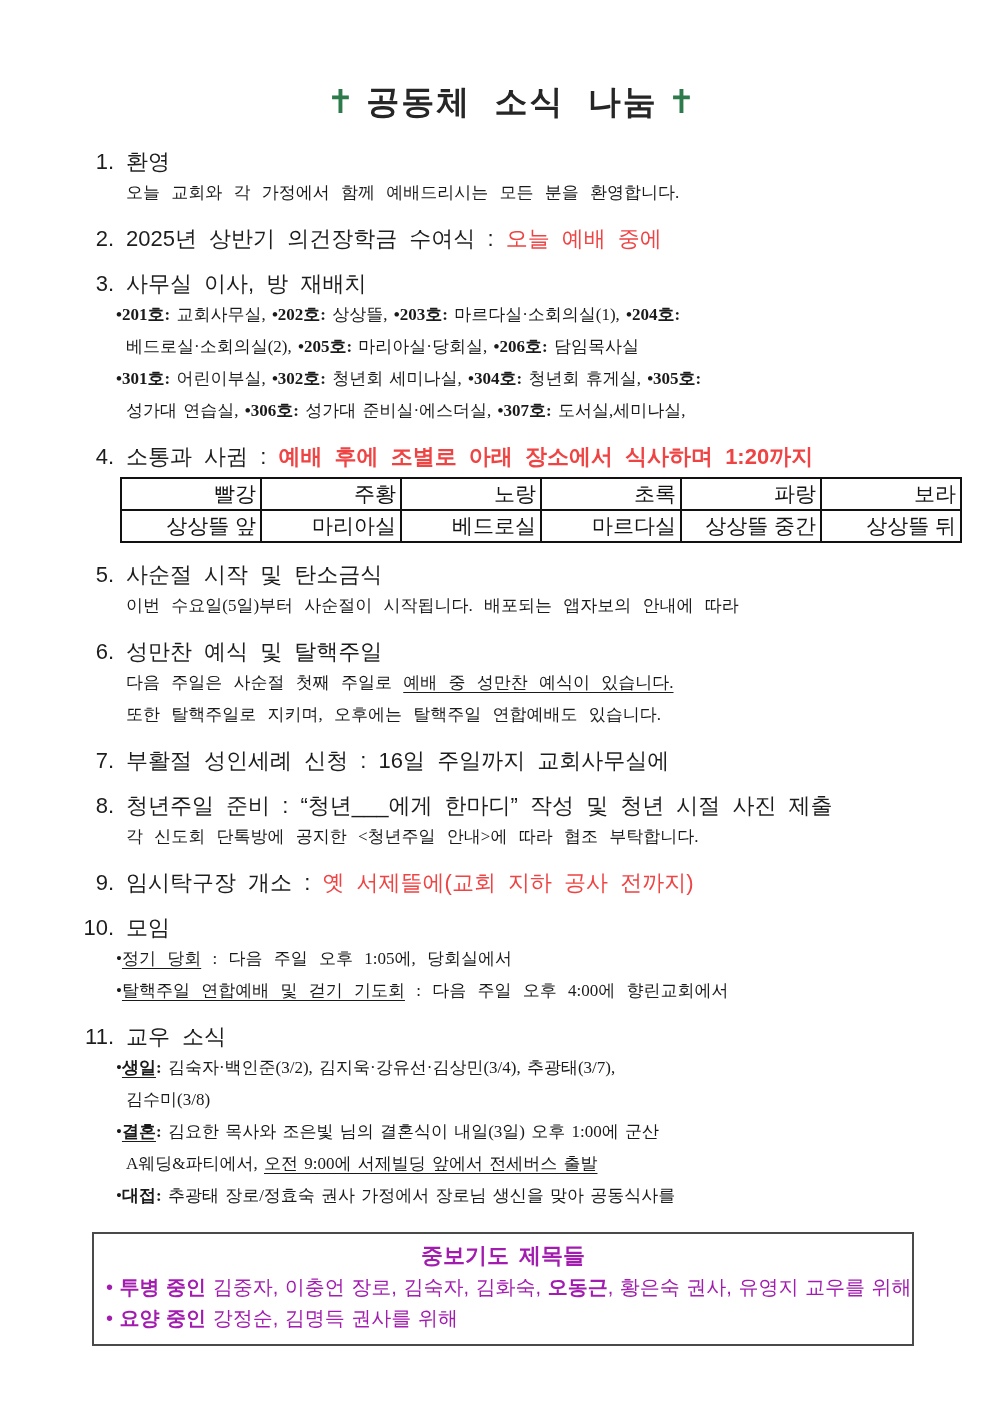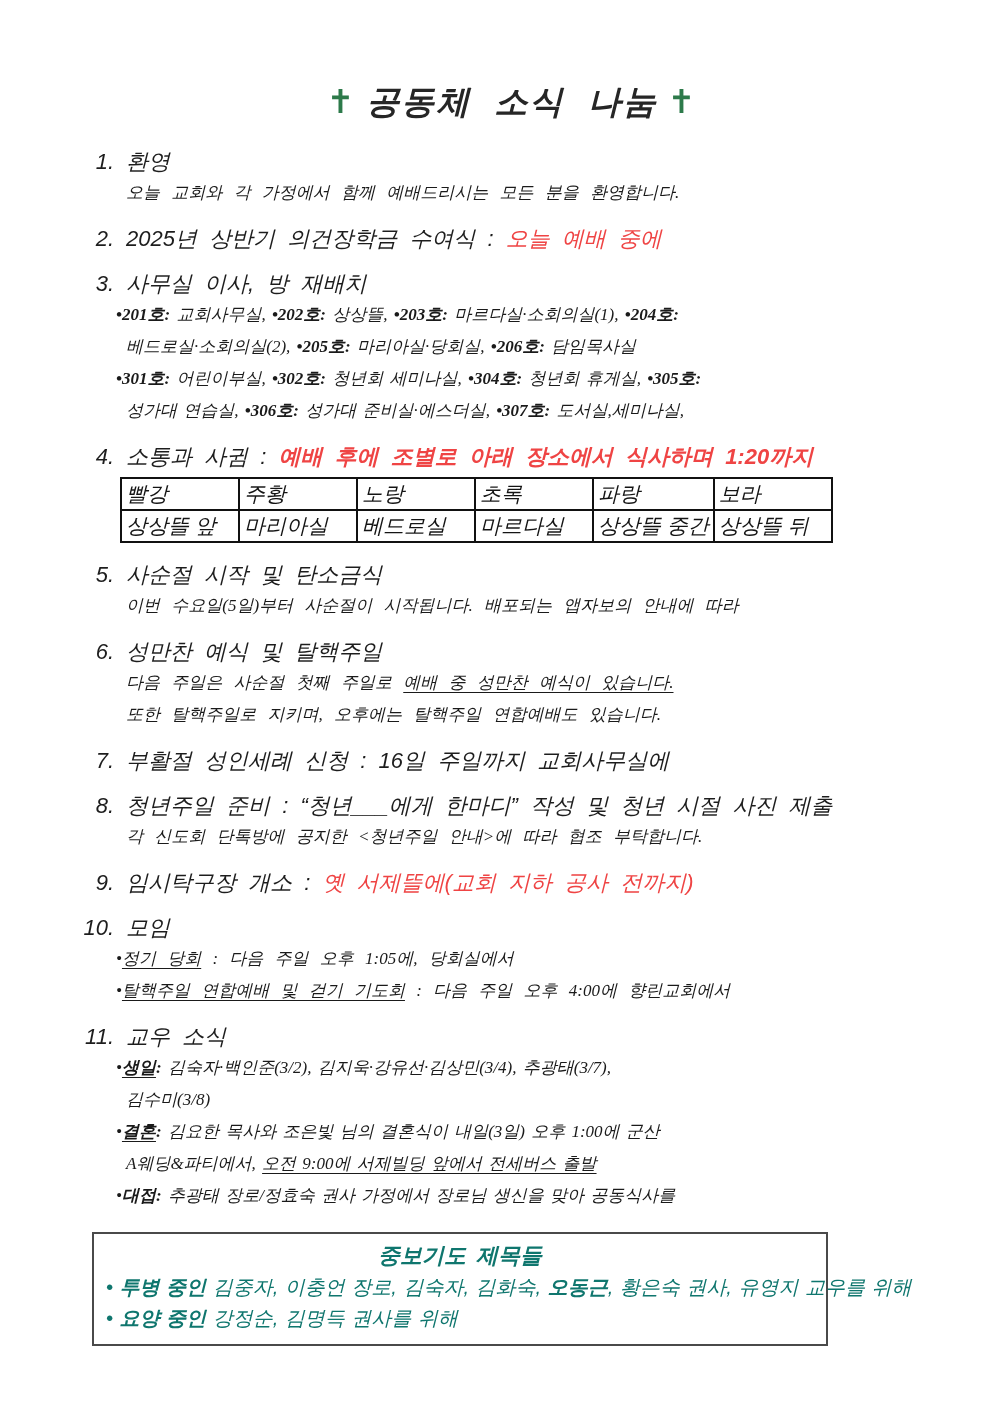--- a/index.html
+++ b/index.html
@@ -5,21 +5,20 @@
   * { margin:0; padding:0; box-sizing:border-box; }
   html,body { background:#ffffff; }
   .page {
     position:relative;
     width:992px; height:1403px;
     background:#ffffff;
     overflow:hidden;
     padding:80px 28px 0 60px;
     color:#1a1a1a;
     font-family:"Liberation Serif","DejaVu Serif",serif;
-    font-style:italic;
   }
 
   
   .title {
     text-align:center;
     font-family:"Liberation Sans","DejaVu Sans",sans-serif;
     font-size:33px; font-weight:600; letter-spacing:2px; word-spacing:12px;
     color:#262626;
     margin-bottom:22px;
     white-space:nowrap;
@@ -47,32 +46,32 @@
   .bullet-line { margin-left:-10px; }
   .cont { }
 
   
   table.groups {
     border-collapse:collapse; margin:5px 0 2px -6px;
     font-family:"Liberation Sans","DejaVu Sans",sans-serif;
     font-size:21px; color:#141414;
   }
   table.groups td {
-    border:2px solid #111; width:118px; height:28px;
-    text-align:left; vertical-align:middle; padding:1px 4px;
+    border:2px solid #111; width:140px; height:28px;
+    text-align:right; vertical-align:middle; padding:1px 4px;
     white-space:nowrap;
   }
 
   
   .pbox {
-    margin:20px 0 0 32px; width:736px;
+    margin:20px 0 0 32px; width:822px;
     border:2px solid #4a4a4a;
     padding:6px 12px 10px 12px;
     font-family:"Liberation Sans","DejaVu Sans",sans-serif;
-    color:#0f766e;
+    color:#a21caf;
   }
   .pbox-title {
     text-align:center; font-size:22px; font-weight:bold; line-height:32px;
     word-spacing:4px;
   }
   .pline { font-size:20px; line-height:31px; white-space:nowrap; word-spacing:1px; }
 </style>
 </head>
 <body>
 

